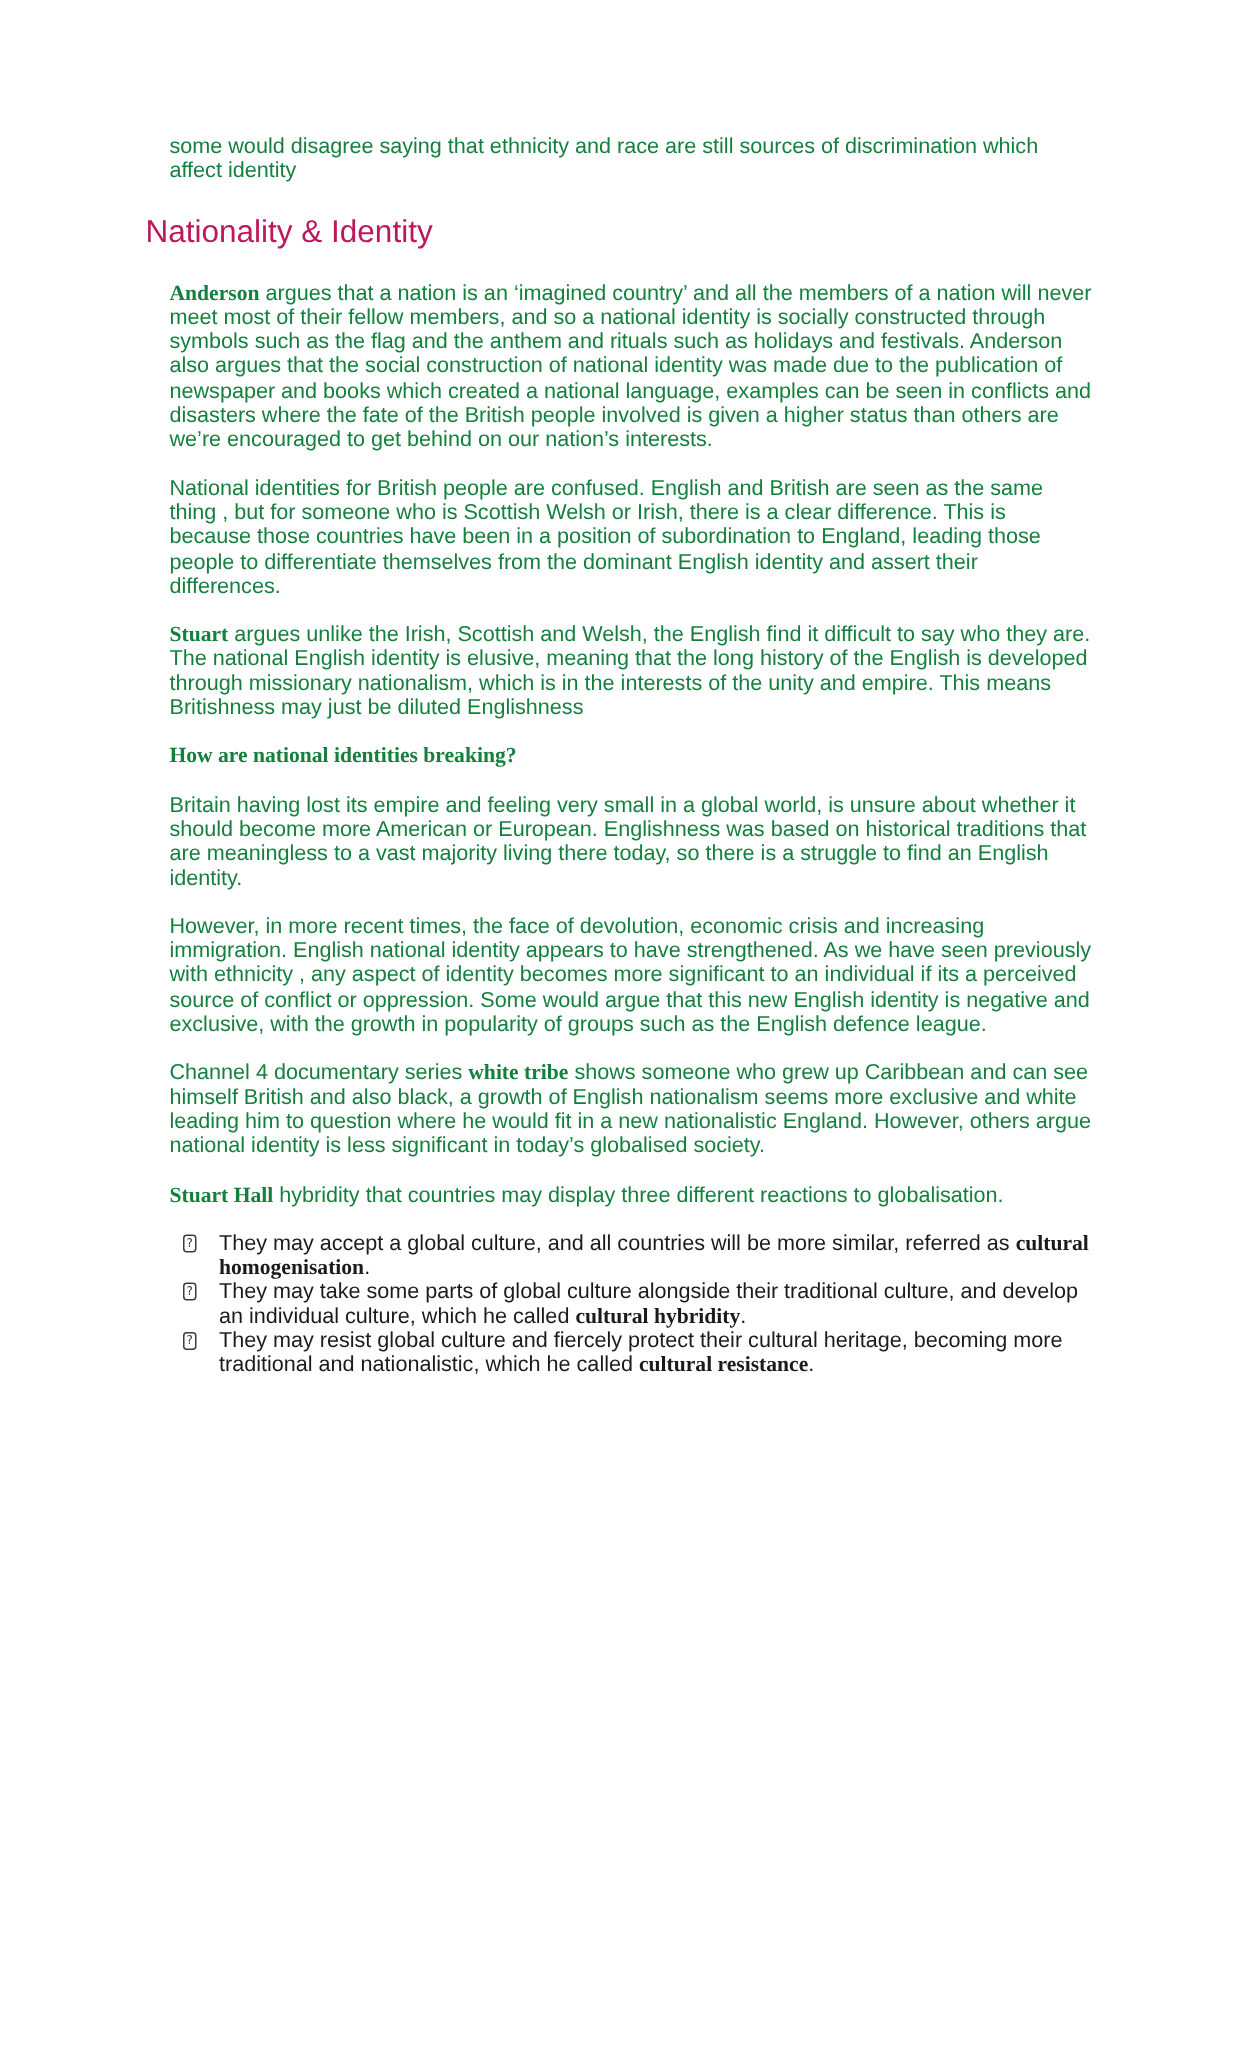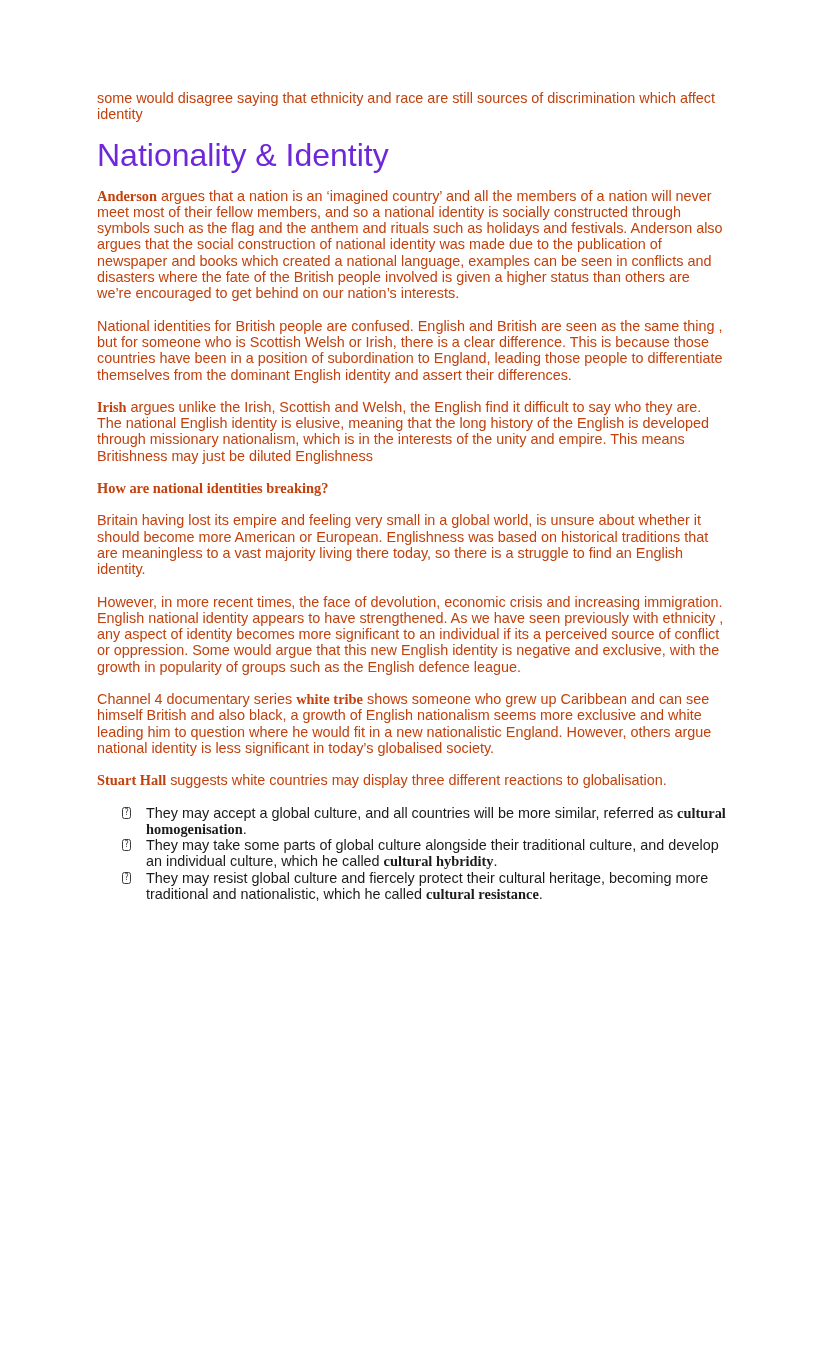--- a/index.html
+++ b/index.html
@@ -16,29 +16,29 @@
   }
   .doc {
     box-sizing: border-box;
     width: 828px;
     height: 1364px;
     padding: 90px 100px 0 97px;
   }
   p.body {
     font-size: 14.4px;
     line-height: 16.3px;
-    margin: 0 0 16px 0;
-    color: #c2410c;
+    margin: 0 0 16px 16px;
+    color: #15803d;
   }
   h1.title {
-    font-size: 32px;
+    font-size: 21px;
     font-weight: 400;
     line-height: 32px;
     margin: 14px 0 17px 0;
-    color: #6d28d9;
+    color: #be185d;
     letter-spacing: 0;
   }
   b { font-weight: 700; font-family: Liberation Serif, serif; }
   ul.bullets {
     list-style: none;
     margin: 16px 0 0 0;
     padding: 0;
   }
   ul.bullets li {
     position: relative;
@@ -72,34 +72,34 @@
 
   <p class="body"><span>some would disagree saying that ethnicity and race are still sources of discrimination which affect identity</span></p>
 
   <h1 class="title">Nationality &amp; Identity</h1>
 
 
   <p class="body"><b>Anderson</b><span> argues that a nation is an ‘imagined country’ and all the members of a nation will never meet most of their fellow members, and so a national identity is socially constructed through symbols such as the flag and the anthem and rituals such as holidays and festivals. Anderson also argues that the social construction of national identity was made due to the publication of newspaper and books which created a national language, examples can be seen in conflicts and disasters where the fate of the British people involved is given a higher status than others are we’re encouraged to get behind on our nation’s interests.</span></p>
 
   <p class="body"><span>National identities for British people are confused. English and British are seen as the same thing , but for someone who is Scottish Welsh or Irish, there is a clear difference. This is because those countries have been in a position of subordination to England, leading those people to differentiate themselves from the dominant English identity and assert their differences.</span></p>
 
-  <p class="body"><b>Irish</b><span> argues unlike the Irish, Scottish and Welsh, the English find it difficult to say who they are. The national English identity is elusive, meaning that the long history of the English is developed through missionary nationalism, which is in the interests of the unity and empire. This means Britishness may just be diluted Englishness</span></p>
+  <p class="body"><b>Stuart</b><span> argues unlike the Irish, Scottish and Welsh, the English find it difficult to say who they are. The national English identity is elusive, meaning that the long history of the English is developed through missionary nationalism, which is in the interests of the unity and empire. This means Britishness may just be diluted Englishness</span></p>
 
   <p class="body"><b>How are national identities breaking?</b></p>
 
 
   <p class="body"><span>Britain having lost its empire and feeling very small in a global world, is unsure about whether it should become more American or European. Englishness was based on historical traditions that are meaningless to a vast majority living there today, so there is a struggle to find an English identity.</span></p>
 
 
   <p class="body"><span>However, in more recent times, the face of devolution, economic crisis and increasing immigration. English national identity appears to have strengthened. As we have seen previously with ethnicity , any aspect of identity becomes more significant to an individual if its a perceived source of conflict or oppression. Some would argue that this new English identity is negative and exclusive, with the growth in popularity of groups such as the English defence league.</span></p>
 
   <p class="body"><span>Channel 4 documentary series </span><b>white tribe</b><span> shows someone who grew up Caribbean and can see himself British and also black, a growth of English nationalism seems more exclusive and white leading him to question where he would fit in a new nationalistic England. However, others argue national identity is less significant in today’s globalised society.</span></p>
 
 
-  <p class="body"><b>Stuart Hall</b><span> suggests white countries may display three different reactions to globalisation.</span></p>
+  <p class="body"><b>Stuart Hall</b><span> hybridity that countries may display three different reactions to globalisation.</span></p>
 
   <ul class="bullets">
     <li>
       <span class="glyph-box">?</span>
       <span><span>They may accept a global culture, and all countries will be more similar, referred as </span><b>cultural homogenisation</b><span>.</span></span>
     </li>
     <li>
       <span class="glyph-box">?</span>
       <span><span>They may take some parts of global culture alongside their traditional culture, and develop an individual culture, which he called </span><b>cultural hybridity</b><span>.</span></span>
     </li>

